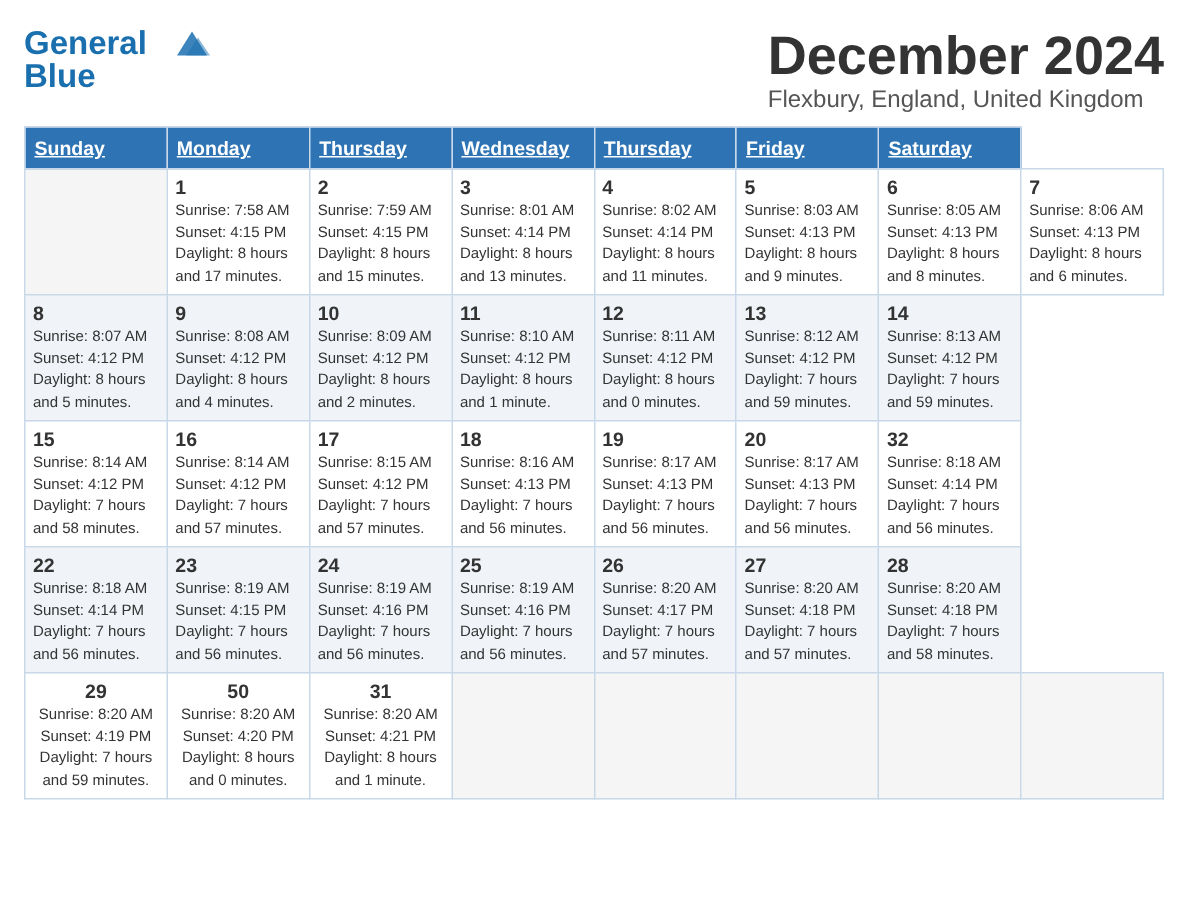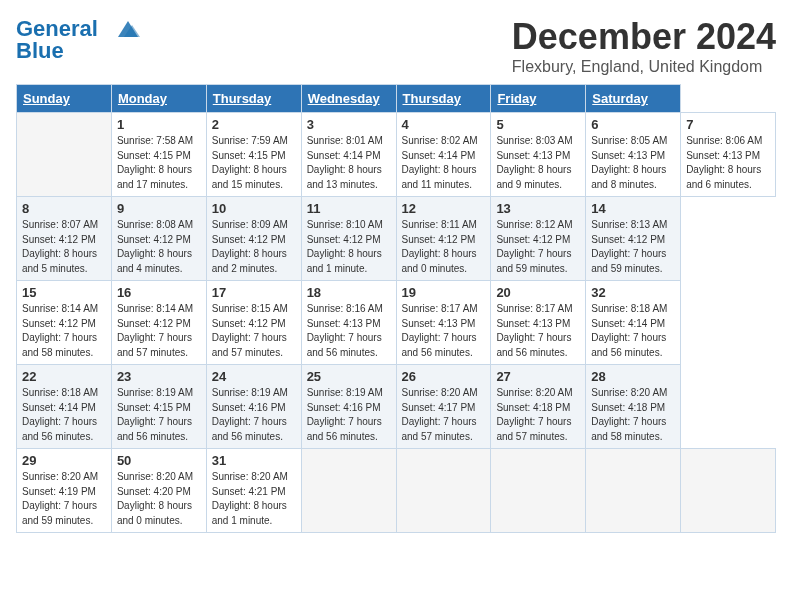--- a/index.html
+++ b/index.html
@@ -74,20 +74,21 @@
     .day-info {
       font-size: 10px;
       line-height: 1.45;
       color: #333;
     }
     .empty-cell {
       background: #f5f5f5 !important;
     }
     .last-row td {
       height: 70px;
+      text-align: center;
     }
   </style>
 </head>
 <body>
 
 <div class="header">
   <div class="logo">
     <div class="logo-row">
       <span style="font-size:22px;font-weight:bold;color:#333;">
         <span style="color:#1a6faf;">General</span>

